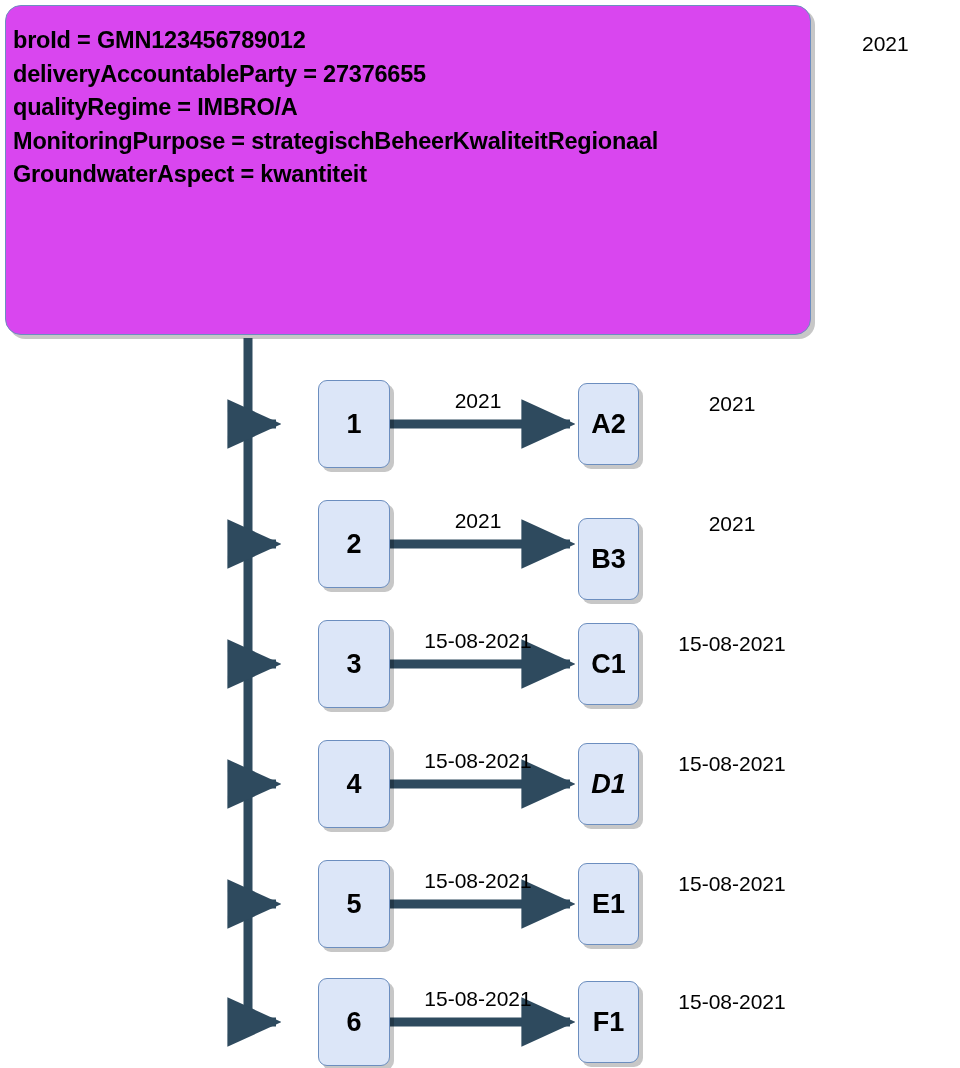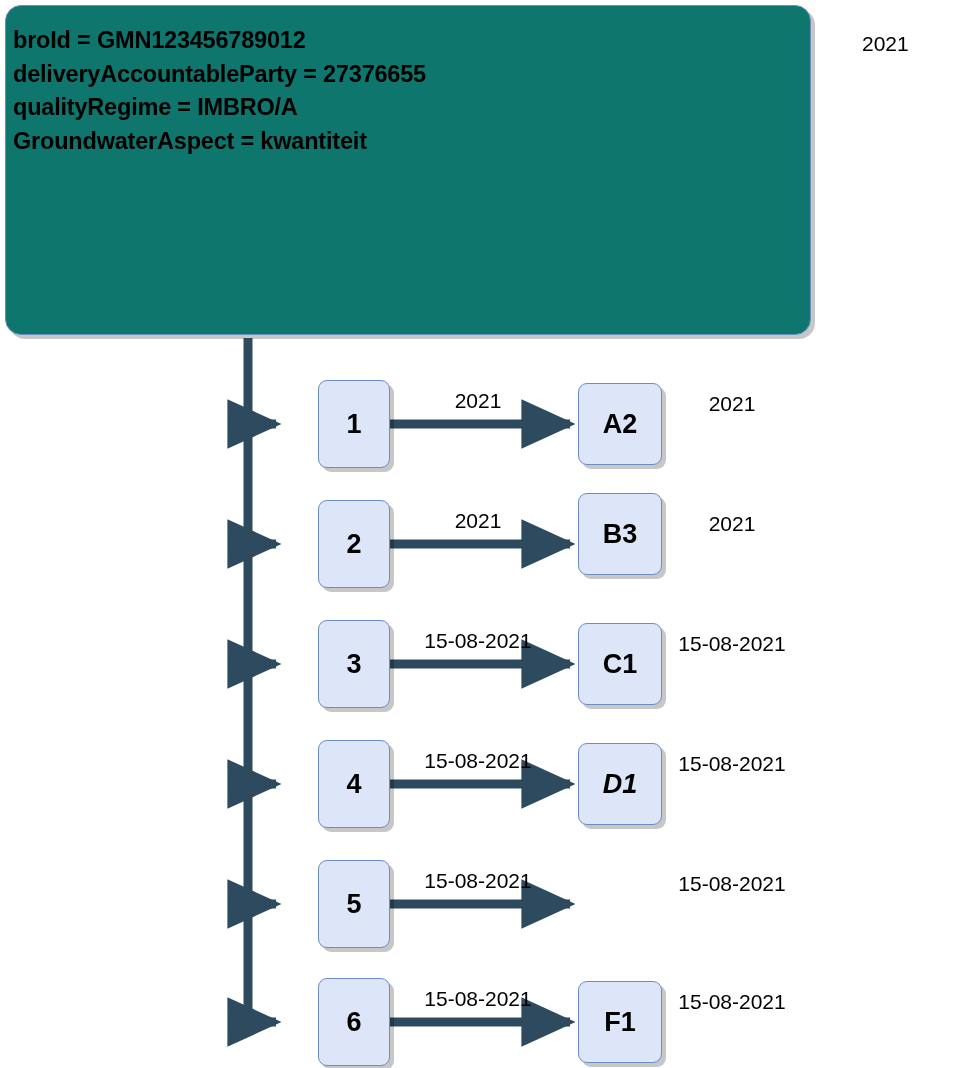--- a/index.html
+++ b/index.html
@@ -24,21 +24,21 @@
   }
 
   
   .info-box {
     position: absolute;
     left: 5px;
     top: 5px;
     width: 806px;
     height: 330px;
     box-sizing: border-box;
-    background: #0f766e;
+    background: #d946ef;
     border: 1.6px solid #6C8EBF;
     border-radius: 16px;
     box-shadow: 4px 4px 0 0 rgba(0,0,0,0.22);
     padding: 18px 10px 24px 7px;
   }
   .info-line {
     font-family: "Liberation Sans", sans-serif;
     font-weight: bold;
     font-size: 23.5px;
     line-height: 33.6px;
@@ -61,21 +61,21 @@
     font-family: "Liberation Sans", sans-serif;
     font-weight: bold;
     font-size: 27px;
     color: #000000;
   }
   .node-left {
     width: 72px;
     height: 88px;
   }
   .node-right {
-    width: 84px;
+    width: 61px;
     height: 82px;
   }
 
   
   .edge-label {
     position: absolute;
     font-family: "Liberation Sans", sans-serif;
     font-size: 21px;
     color: #000000;
     white-space: nowrap;
@@ -111,20 +111,21 @@
 <body>
 
 <div id="canvas">
 
   <div class="corner-label" style="left:862px; top:32px;">2021</div>
 
   <div class="info-box">
     <div class="info-line">broId = GMN123456789012</div>
     <div class="info-line">deliveryAccountableParty = 27376655</div>
     <div class="info-line">qualityRegime = IMBRO/A</div>
+    <div class="info-line">MonitoringPurpose = strategischBeheerKwaliteitRegionaal</div>
     <div class="info-line">GroundwaterAspect = kwantiteit</div>
   </div>
 
   <svg class="edges" viewBox="0 0 960 1068">
     <defs>
       <marker id="arrowhead" markerWidth="6" markerHeight="6" refX="5.4" refY="3" orient="auto" markerUnits="strokeWidth">
         <path d="M0,0.25 L6,3 L0,5.75 z" fill="#2E4A5E"></path>
       </marker>
     </defs>
 
@@ -168,35 +169,36 @@
     </g>
   </svg>
 
   <div class="node node-left" style="left:318px; top:380px;">1</div>
   <div class="edge-label" style="left:478px; top:389px;">2021</div>
   <div class="node node-right" style="left:578px; top:383px;">A2</div>
   <div class="side-label" style="left:732px; top:392px;">2021</div>
 
   <div class="node node-left" style="left:318px; top:500px;">2</div>
   <div class="edge-label" style="left:478px; top:509px;">2021</div>
-  <div class="node node-right" style="left:578px; top:493px;">B3</div>
+  <div class="node node-right" style="left:578px; top:518px;">B3</div>
   <div class="side-label" style="left:732px; top:512px;">2021</div>
 
   <div class="node node-left" style="left:318px; top:620px;">3</div>
   <div class="edge-label" style="left:478px; top:629px;">15-08-2021</div>
   <div class="node node-right" style="left:578px; top:623px;">C1</div>
   <div class="side-label" style="left:732px; top:632px;">15-08-2021</div>
 
   <div class="node node-left" style="left:318px; top:740px;">4</div>
   <div class="edge-label" style="left:478px; top:749px;">15-08-2021</div>
   <div class="node node-right" style="left:578px; top:743px;font-style:italic;">D1</div>
   <div class="side-label" style="left:732px; top:752px;">15-08-2021</div>
 
   <div class="node node-left" style="left:318px; top:860px;">5</div>
   <div class="edge-label" style="left:478px; top:869px;">15-08-2021</div>
+  <div class="node node-right" style="left:578px; top:863px;">E1</div>
   <div class="side-label" style="left:732px; top:872px;">15-08-2021</div>
 
   <div class="node node-left" style="left:318px; top:978px;">6</div>
   <div class="edge-label" style="left:478px; top:987px;">15-08-2021</div>
   <div class="node node-right" style="left:578px; top:981px;">F1</div>
   <div class="side-label" style="left:732px; top:990px;">15-08-2021</div>
 
 </div>
 
 </body></html>

